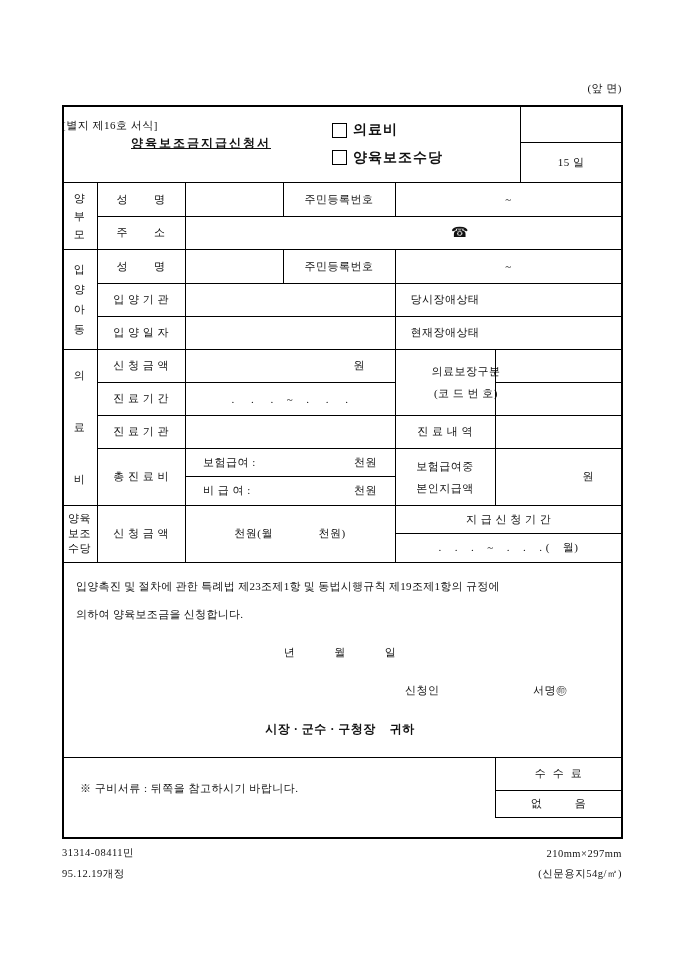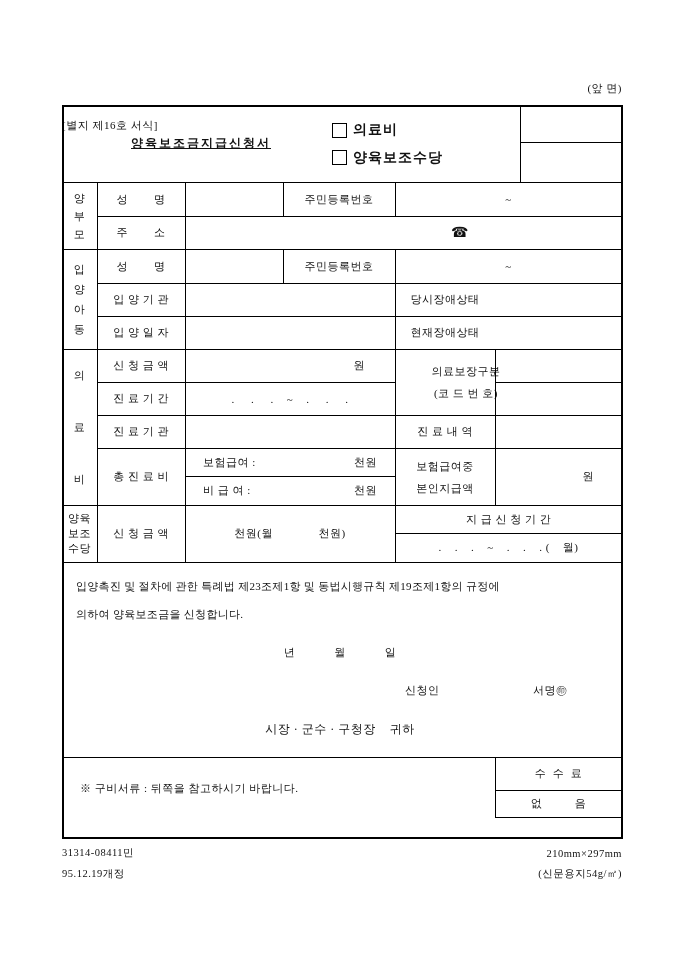--- a/index.html
+++ b/index.html
@@ -4,21 +4,21 @@
 <style>
   html,body{margin:0;padding:0;background:#e8e8e8;}
   #page{position:relative;width:680px;height:962px;background:#ffffff;
         font-family:"Liberation Serif","DejaVu Serif",serif;color:#111;overflow:hidden;}
   .t{position:absolute;display:flex;align-items:center;justify-content:center;
      font-size:11px;letter-spacing:0.5px;}
   .l{justify-content:flex-start;}
   .r{justify-content:flex-end;}
   .sp{white-space:pre;}
   .pl{white-space:pre-line;text-align:center;}
-  .b{font-weight:normal;text-align:right;}
+  .b{font-weight:bold;text-align:right;}
   .hl,.vl{position:absolute;background:#000;}
   .hl{height:1px;}
   .vl{width:1px;}
   .hl.th{height:2px;}
   .vl.th{width:2px;}
   .cbrow{display:flex;align-items:center;gap:6px;}
   .cb{display:inline-block;width:13px;height:13px;border:1.5px solid #000;background:#fff;}
   .cblabel{font-size:14px;font-weight:bold;letter-spacing:1px;}
   #title{font-size:12px;font-weight:bold;letter-spacing:2px;text-decoration:underline;}
   .between{justify-content:space-between;padding:0 18px;box-sizing:border-box;}
@@ -35,20 +35,21 @@
   <div class="t" style="left:332px;top:112px;width:186px;height:64px;flex-direction:column;align-items:flex-start;justify-content:space-evenly;">
     <div class="cbrow">
       <span class="cb"></span>
       <span class="cblabel">의료비</span>
     </div>
     <div class="cbrow">
       <span class="cb"></span>
       <span class="cblabel">양육보조수당</span>
     </div>
   </div>
+  <div class="t sp" style="left:520px;top:142px;width:102px;height:40px;">15 일</div>
 
   <div class="t pl" style="left:62px;top:182px;width:35px;height:67px;line-height:18px;">양
 부
 모</div>
   <div class="t sp" style="left:97px;top:182px;width:88px;height:34px;">성        명</div>
   <div class="t" style="left:283px;top:182px;width:112px;height:34px;">주민등록번호</div>
   <div class="t" style="left:395px;top:182px;width:227px;height:34px;">~</div>
   <div class="t sp" style="left:97px;top:216px;width:88px;height:33px;">주        소</div>
   <div class="t" style="left:430px;top:216px;width:60px;height:33px;font-size:14px;">☎</div>
 

